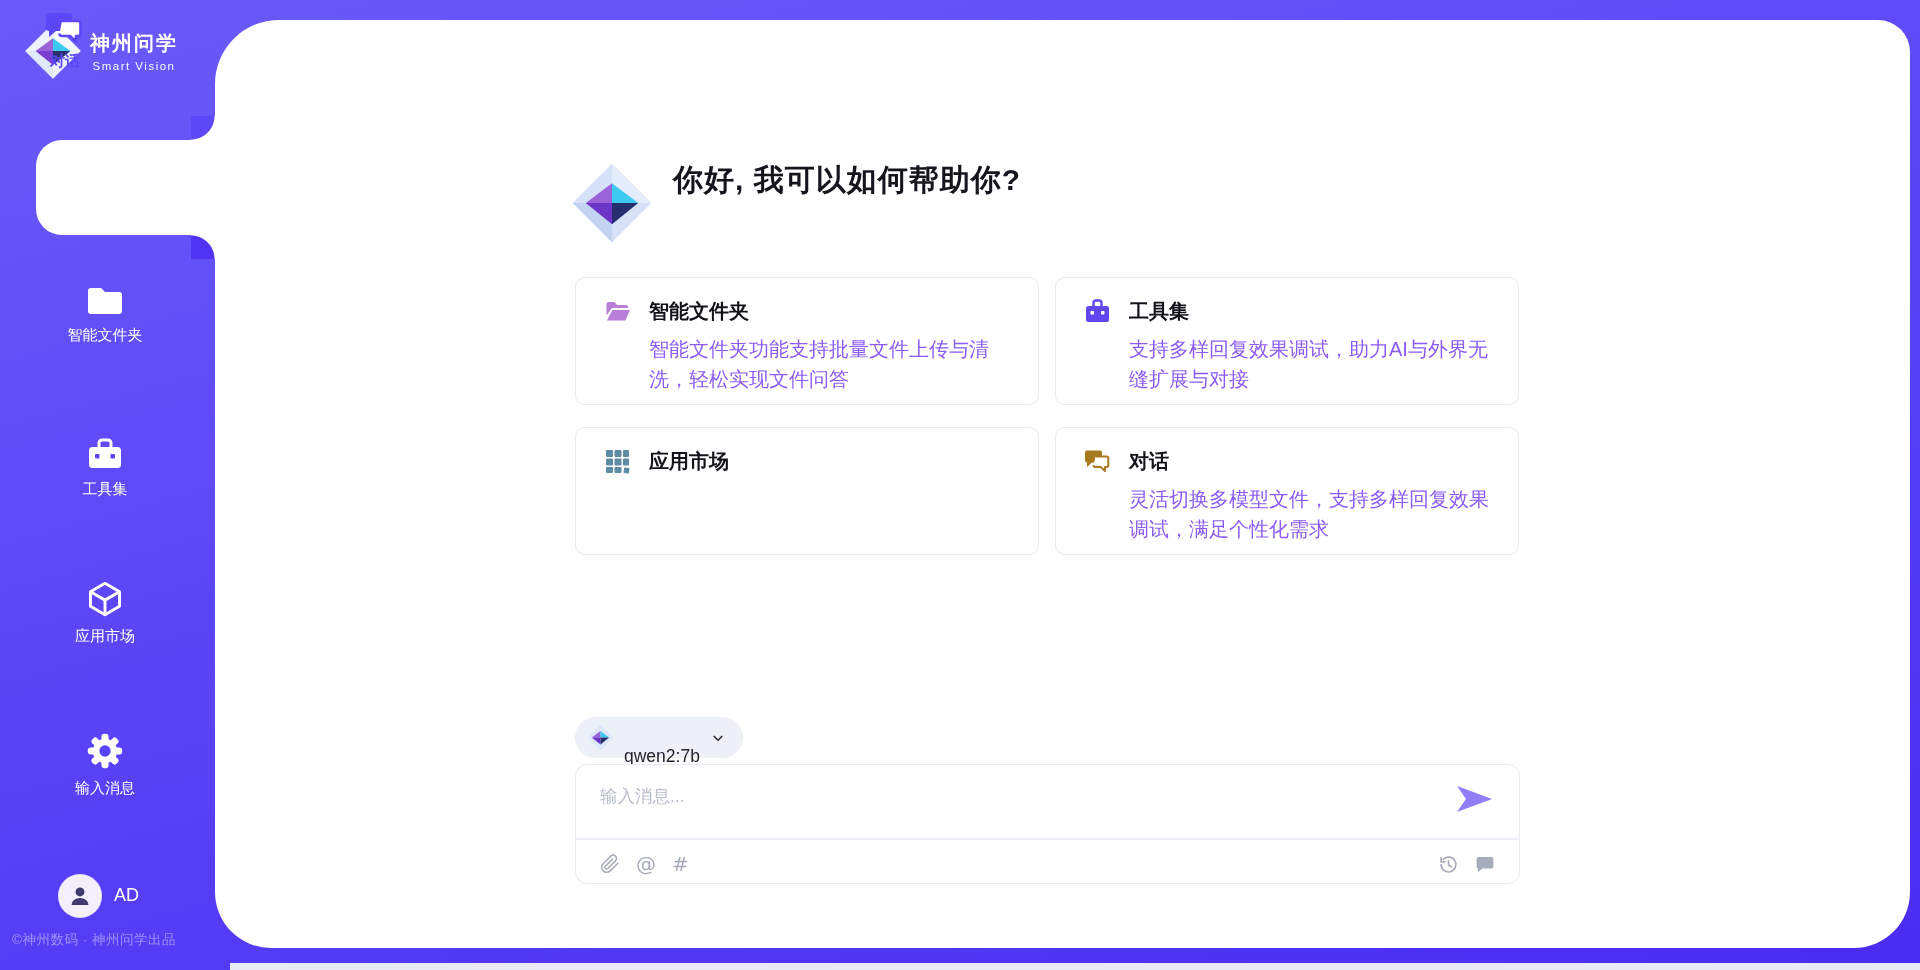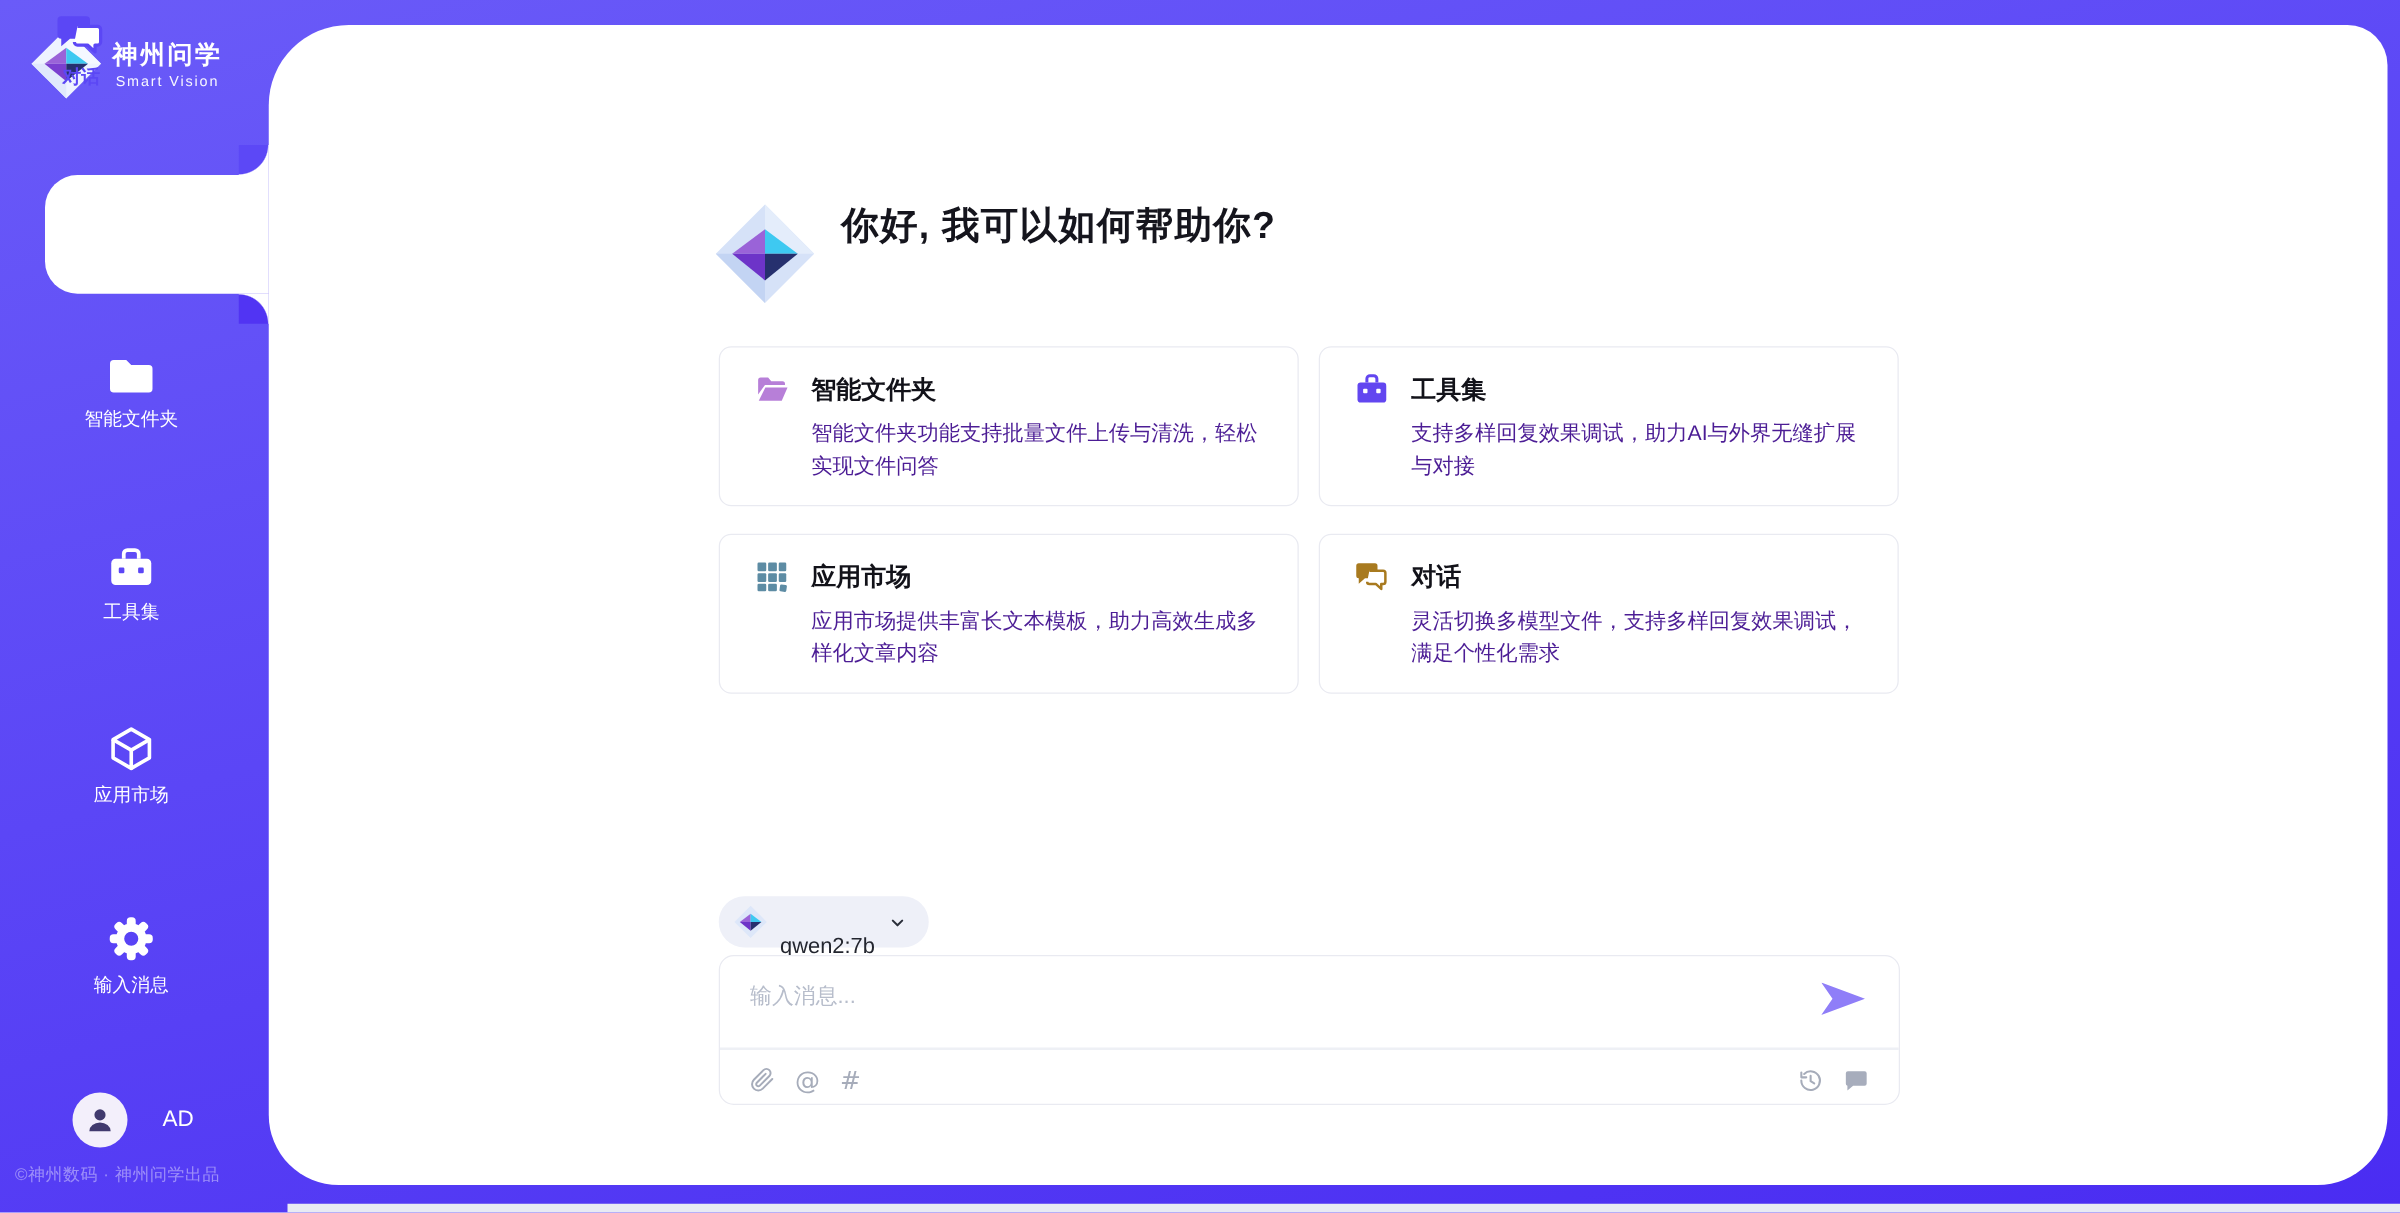--- a/index.html
+++ b/index.html
@@ -21,36 +21,36 @@
   .nav-item svg { display:block; }
 
   .active-tab { position:absolute; left:36px; top:140px; width:179px; height:95px; background:#fff; border-radius:26px 0 0 26px; }
   .tab-conn { position:absolute; left:191px; width:24px; height:24px; }
   .tab-conn.top { top:116px; background:radial-gradient(circle at 0 0, #5c48f6 23px, #fff 24px); }
   .tab-conn.bottom { top:235px; background:radial-gradient(circle at 0 100%, #5134f3 23px, #fff 24px); }
   .active-tab-inner { position:absolute; left:0; top:11px; width:130px; display:flex; flex-direction:column; align-items:center; color:#5b47f5; cursor:pointer; }
   .active-tab-inner .nav-label { font-size:15px; font-weight:700; margin-top:7px; }
 
   .user-avatar { position:absolute; left:58px; top:874px; width:44px; height:44px; border-radius:50%; background:#f3effb; display:flex; align-items:center; justify-content:center; cursor:pointer; }
-  .user-name { position:absolute; left:130px; top:885px; color:#fff; font-size:18px; font-weight:500;text-align:right; }
+  .user-name { position:absolute; left:114px; top:885px; color:#fff; font-size:18px; font-weight:500;text-align:right; }
   .side-footer { position:absolute; left:12px; top:931px; color:rgba(255,255,255,.42); font-size:13.5px; letter-spacing:.5px;text-align:right; }
 
   
   .main-panel { position:absolute; left:215px; top:20px; width:1695px; height:928px; background:#fff; border-radius:64px 32px 56px 56px; }
 
   .greeting-row { position:absolute; left:356px; top:140px; display:flex; }
   .greeting-logo { width:82px; height:86px; margin-right:20px; }
   .greeting-title { font-size:30px; font-weight:700; color:#15151d; letter-spacing:1px; }
 
   .cards { position:absolute; left:360px; top:257px; display:grid; grid-template-columns:464px 464px; grid-gap:22px 16px; }
   .card { background:#fff; border:1.5px solid #e9eaf1; border-radius:10px; height:128px; padding:20px 26px 20px 28px; cursor:pointer; }
   .card-head { display:flex; align-items:center; }
   .card-head svg { width:27px; height:27px; margin-right:18px; flex:none; }
   .card-title { font-size:20px; font-weight:700; color:#121219; }
-  .card-desc { margin:9px 0 0 45px; font-size:17px; color:#4c1d95; line-height:1.52; }
+  .card-desc { margin:9px 0 0 45px; font-size:20px; color:#8b5cf6; line-height:1.52; }
   .ic-folder-open { color:#b77fd8; }
   .ic-toolbox { color:#6246f0; }
   .ic-grid { color:#5d8ca4; }
   .ic-chat-gold { color:#a87a1f; }
 
   .model-pill { position:absolute; left:360px; top:697px; height:41px; display:inline-flex; align-items:center; background:#eef0f8; border-radius:21px; padding:0 16px 0 12px; cursor:pointer; }
   .model-pill .mini-diamond { width:27px; height:27px; margin-right:10px; }
   .model-name { font-size:17.5px; color:#23262f;margin-top:37px; }
   .model-pill svg.chev { margin-left:9px; }
 
@@ -200,21 +200,20 @@
             <rect x="2" y="10.5" width="7" height="7" rx="1"></rect>
             <rect x="10.5" y="10.5" width="7" height="7" rx="1"></rect>
             <rect x="19" y="10.5" width="6" height="7" rx="1"></rect>
             <rect x="2" y="19" width="7" height="6" rx="1"></rect>
             <rect x="10.5" y="19" width="7" height="6" rx="1"></rect>
             <rect x="19.8" y="19.8" width="5.5" height="5.5" rx="1" transform="rotate(8 22.5 22.5)"></rect>
           </g>
         </svg>
         <div class="card-title">应用市场</div>
       </div>
-      <div class="card-desc">应用市场提供丰富长文本模板，助力高效生成多样化文章内容</div>
     </div>
 
     <div class="card">
       <div class="card-head">
         <svg class="ic-chat-gold" viewBox="0 0 27 25">
           <path d="M3 1.5 h13 a2 2 0 0 1 2 2 v8 a2 2 0 0 1 -2 2 h-8 l-5 4.5 v-4.5 a2 2 0 0 1 -2 -2 v-8 a2 2 0 0 1 2 -2 z" fill="currentColor"></path>
           <path d="M11.5 7.5 h11 a1.8 1.8 0 0 1 1.8 1.8 v7 a1.8 1.8 0 0 1 -1.8 1.8 h-1.5 v4 l-4.4 -4 h-5.1 a1.8 1.8 0 0 1 -1.8 -1.8" fill="#fff" stroke="currentColor" stroke-width="2" stroke-linejoin="round"></path>
         </svg>
         <div class="card-title">对话</div>
       </div>

